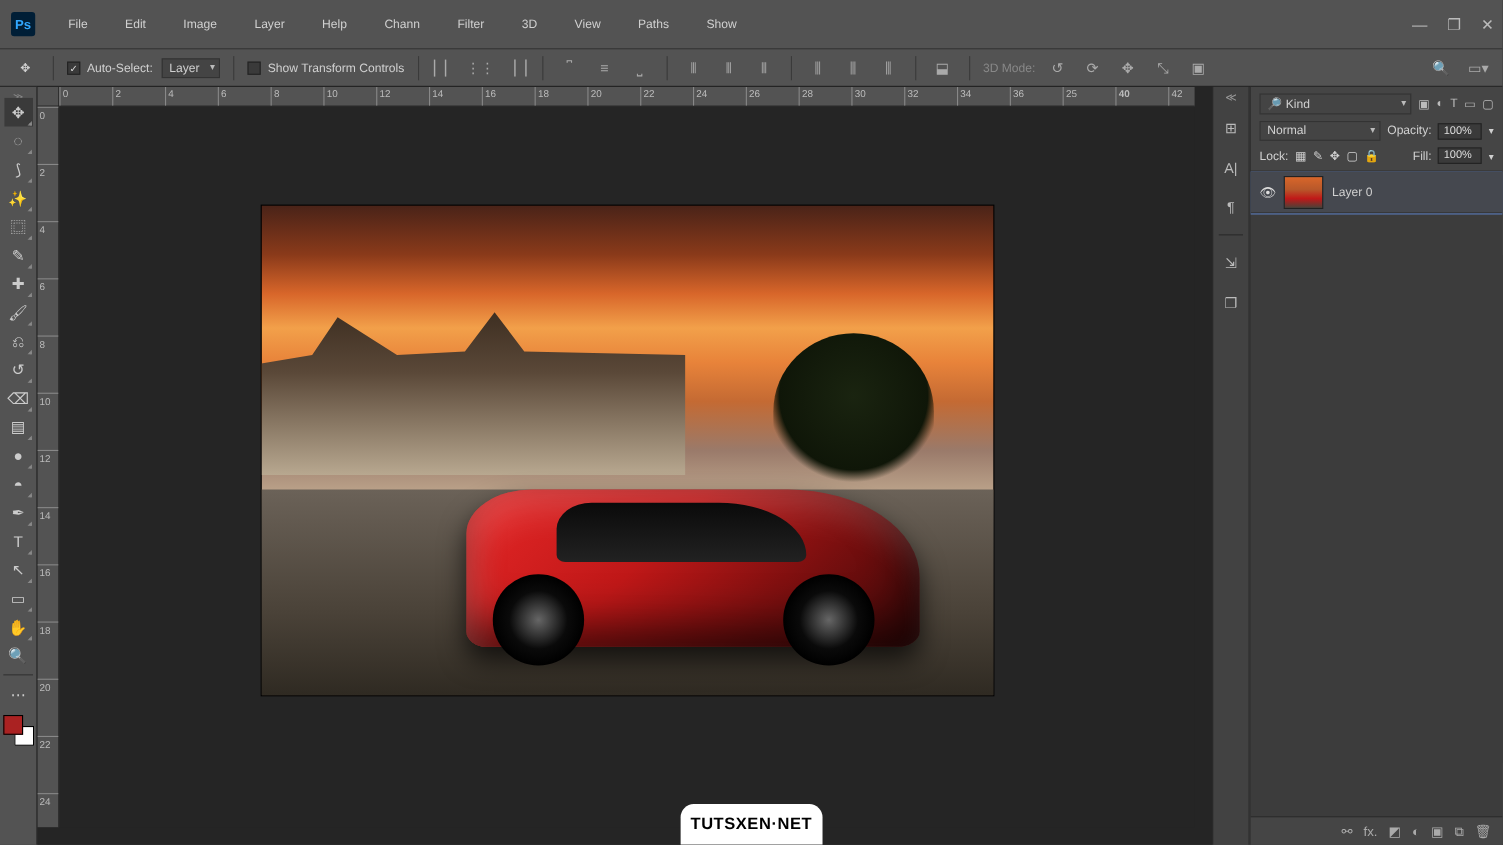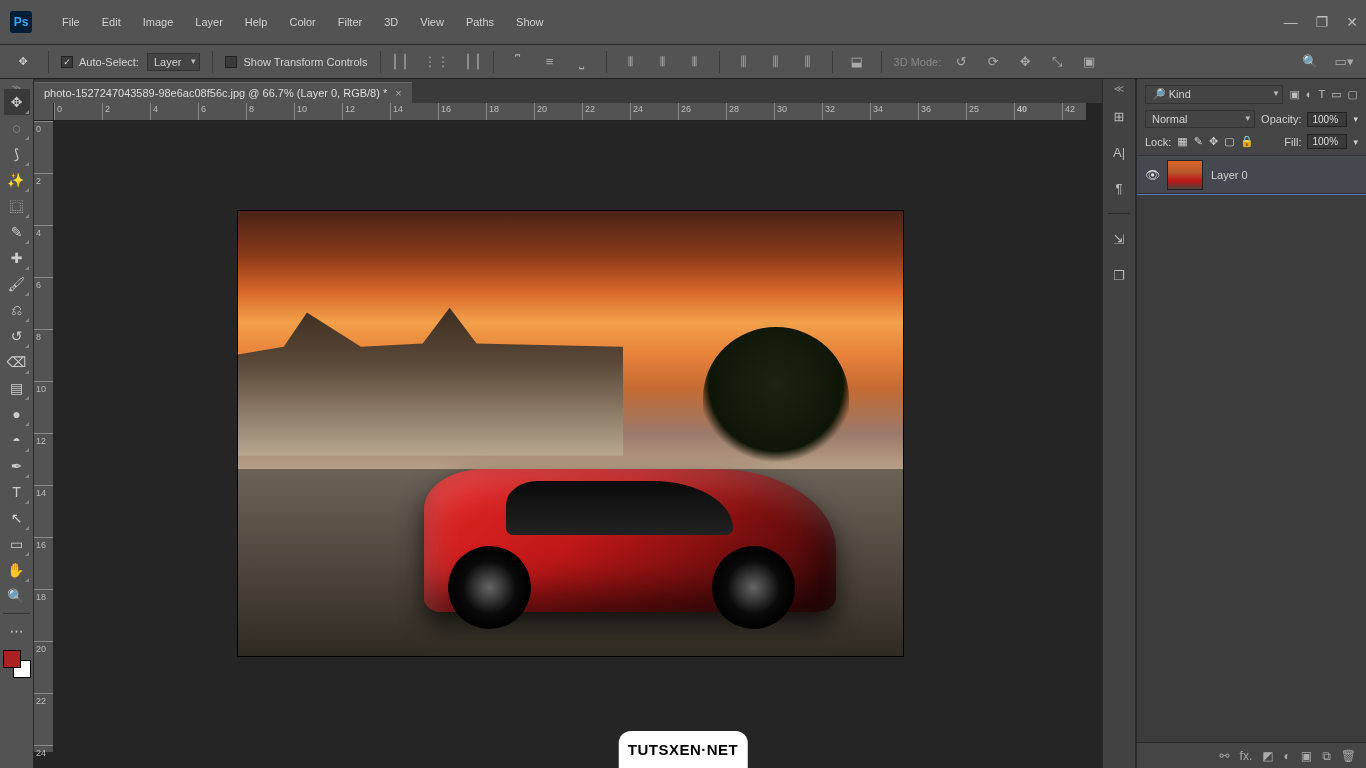--- a/index.html
+++ b/index.html
@@ -21,21 +21,21 @@
   border-bottom: 1px solid #2a2a2a;
 }
 .ps-logo {
   width: 22px; height: 22px;
   background: #001e36;
   border-radius: 3px;
   display: flex; align-items: center; justify-content: center;
   color: #31a8ff; font-weight: 700; font-size: 12px;
   margin-right: 20px;
 }
-.menubar { display: flex; gap: 2px; }
+.menubar { display: flex; gap: 14px; }
 .menubar span { padding: 4px 10px; cursor: default; }
 .winbtns { margin-left: auto; display:flex; gap:18px; font-size:14px; color:#bbb; }
 .winbtns span { cursor: default; }
 
 .optionsbar {
   height: 34px;
   background: #535353;
   display: flex;
   align-items: center;
   padding: 0 10px;
@@ -238,21 +238,21 @@
 <body>
 
 <div class="titlebar">
   <div class="ps-logo">Ps</div>
   <div class="menubar">
     <span>File</span>
     <span>Edit</span>
     <span>Image</span>
     <span>Layer</span>
     <span>Help</span>
-    <span>Color</span>
+    <span>Chann</span>
     <span>Filter</span>
     <span>3D</span>
     <span>View</span>
     <span>Paths</span>
     <span>Show</span>
   </div>
   <div class="winbtns">
     <span>—</span>
     <span>❐</span>
     <span>✕</span>
@@ -390,26 +390,20 @@
       </div>
     <div style="height:1px;width:80%;background:#333;margin:4px 0"></div>
     <div class="tool">⋯</div>
     <div class="swatches">
       <div class="fg"></div>
       <div class="bg"></div>
     </div>
   </div>
 
   <div class="docarea">
-    <div class="tabbar">
-      <div class="doctab">
-        <span>photo-1527247043589-98e6ac08f56c.jpg @ 66.7% (Layer 0, RGB/8) *</span>
-        <span class="x">×</span>
-      </div>
-    </div>
     <div class="canvaswrap">
       <div class="corner"></div>
       <div class="hruler" id="hruler">
           <div class="tick" style="width: 48px;">
             <span>0</span>
           </div>
           <div class="tick" style="width: 48px;">
             <span>2</span>
           </div>
           <div class="tick" style="width: 48px;">

